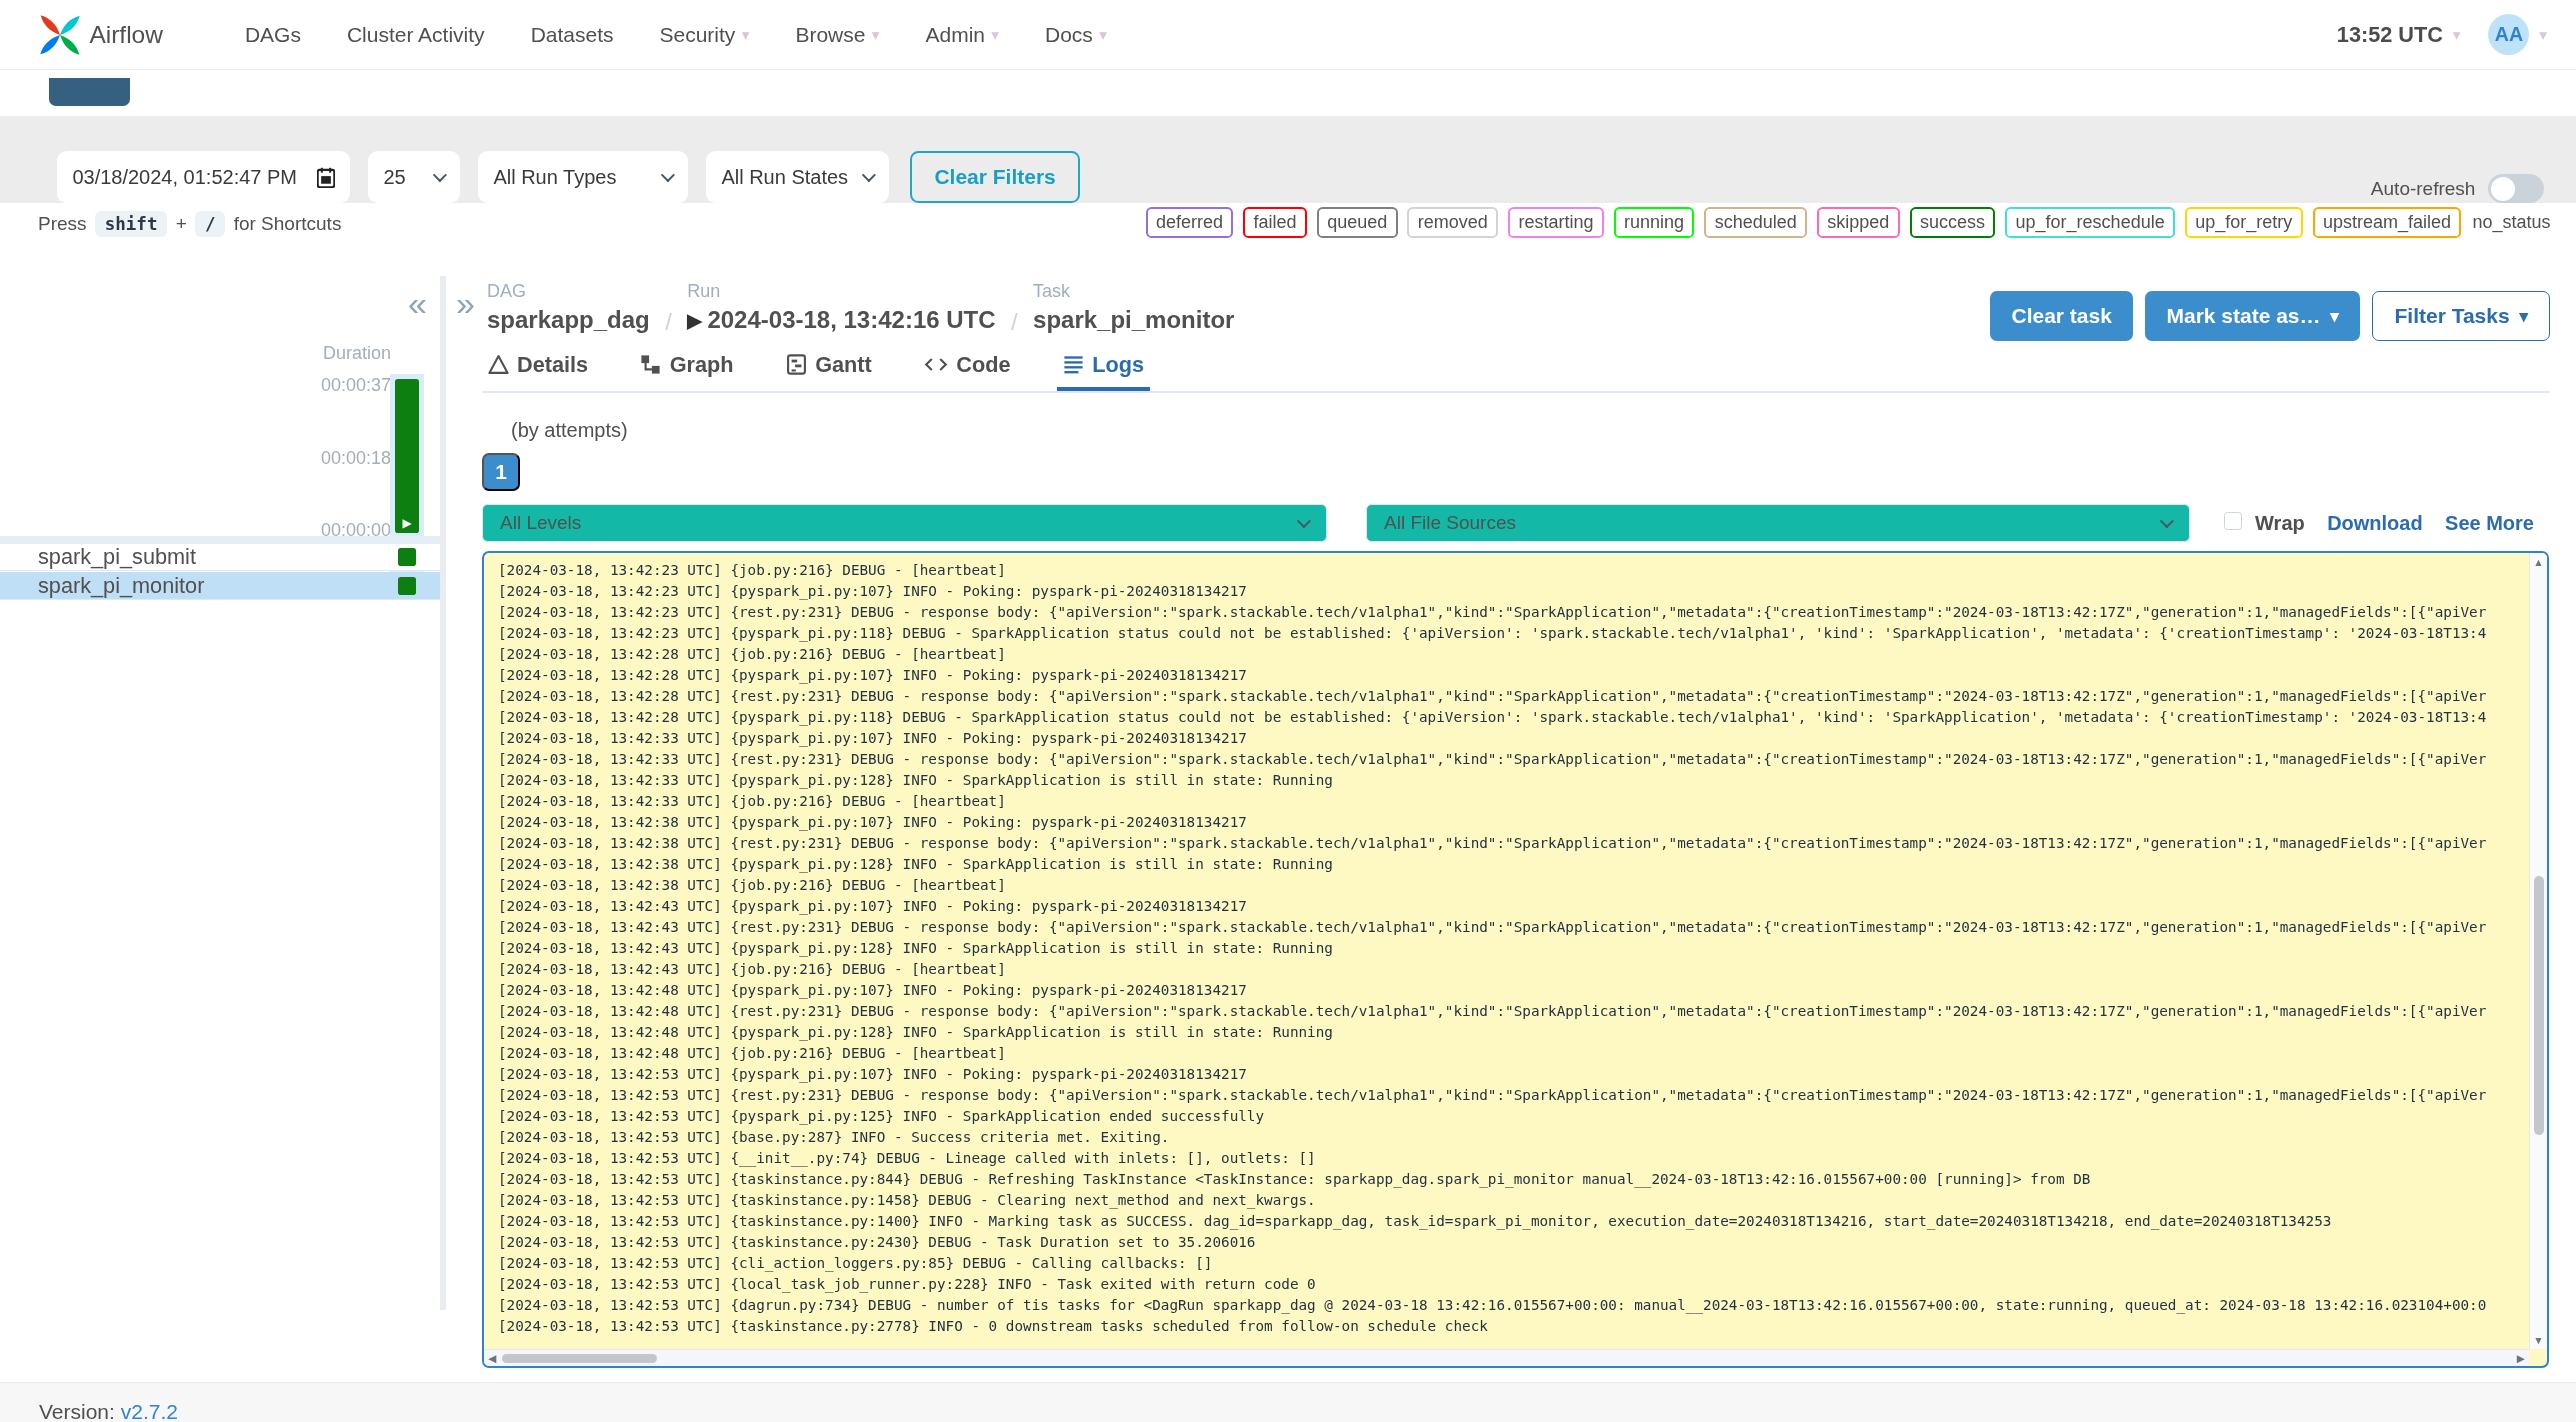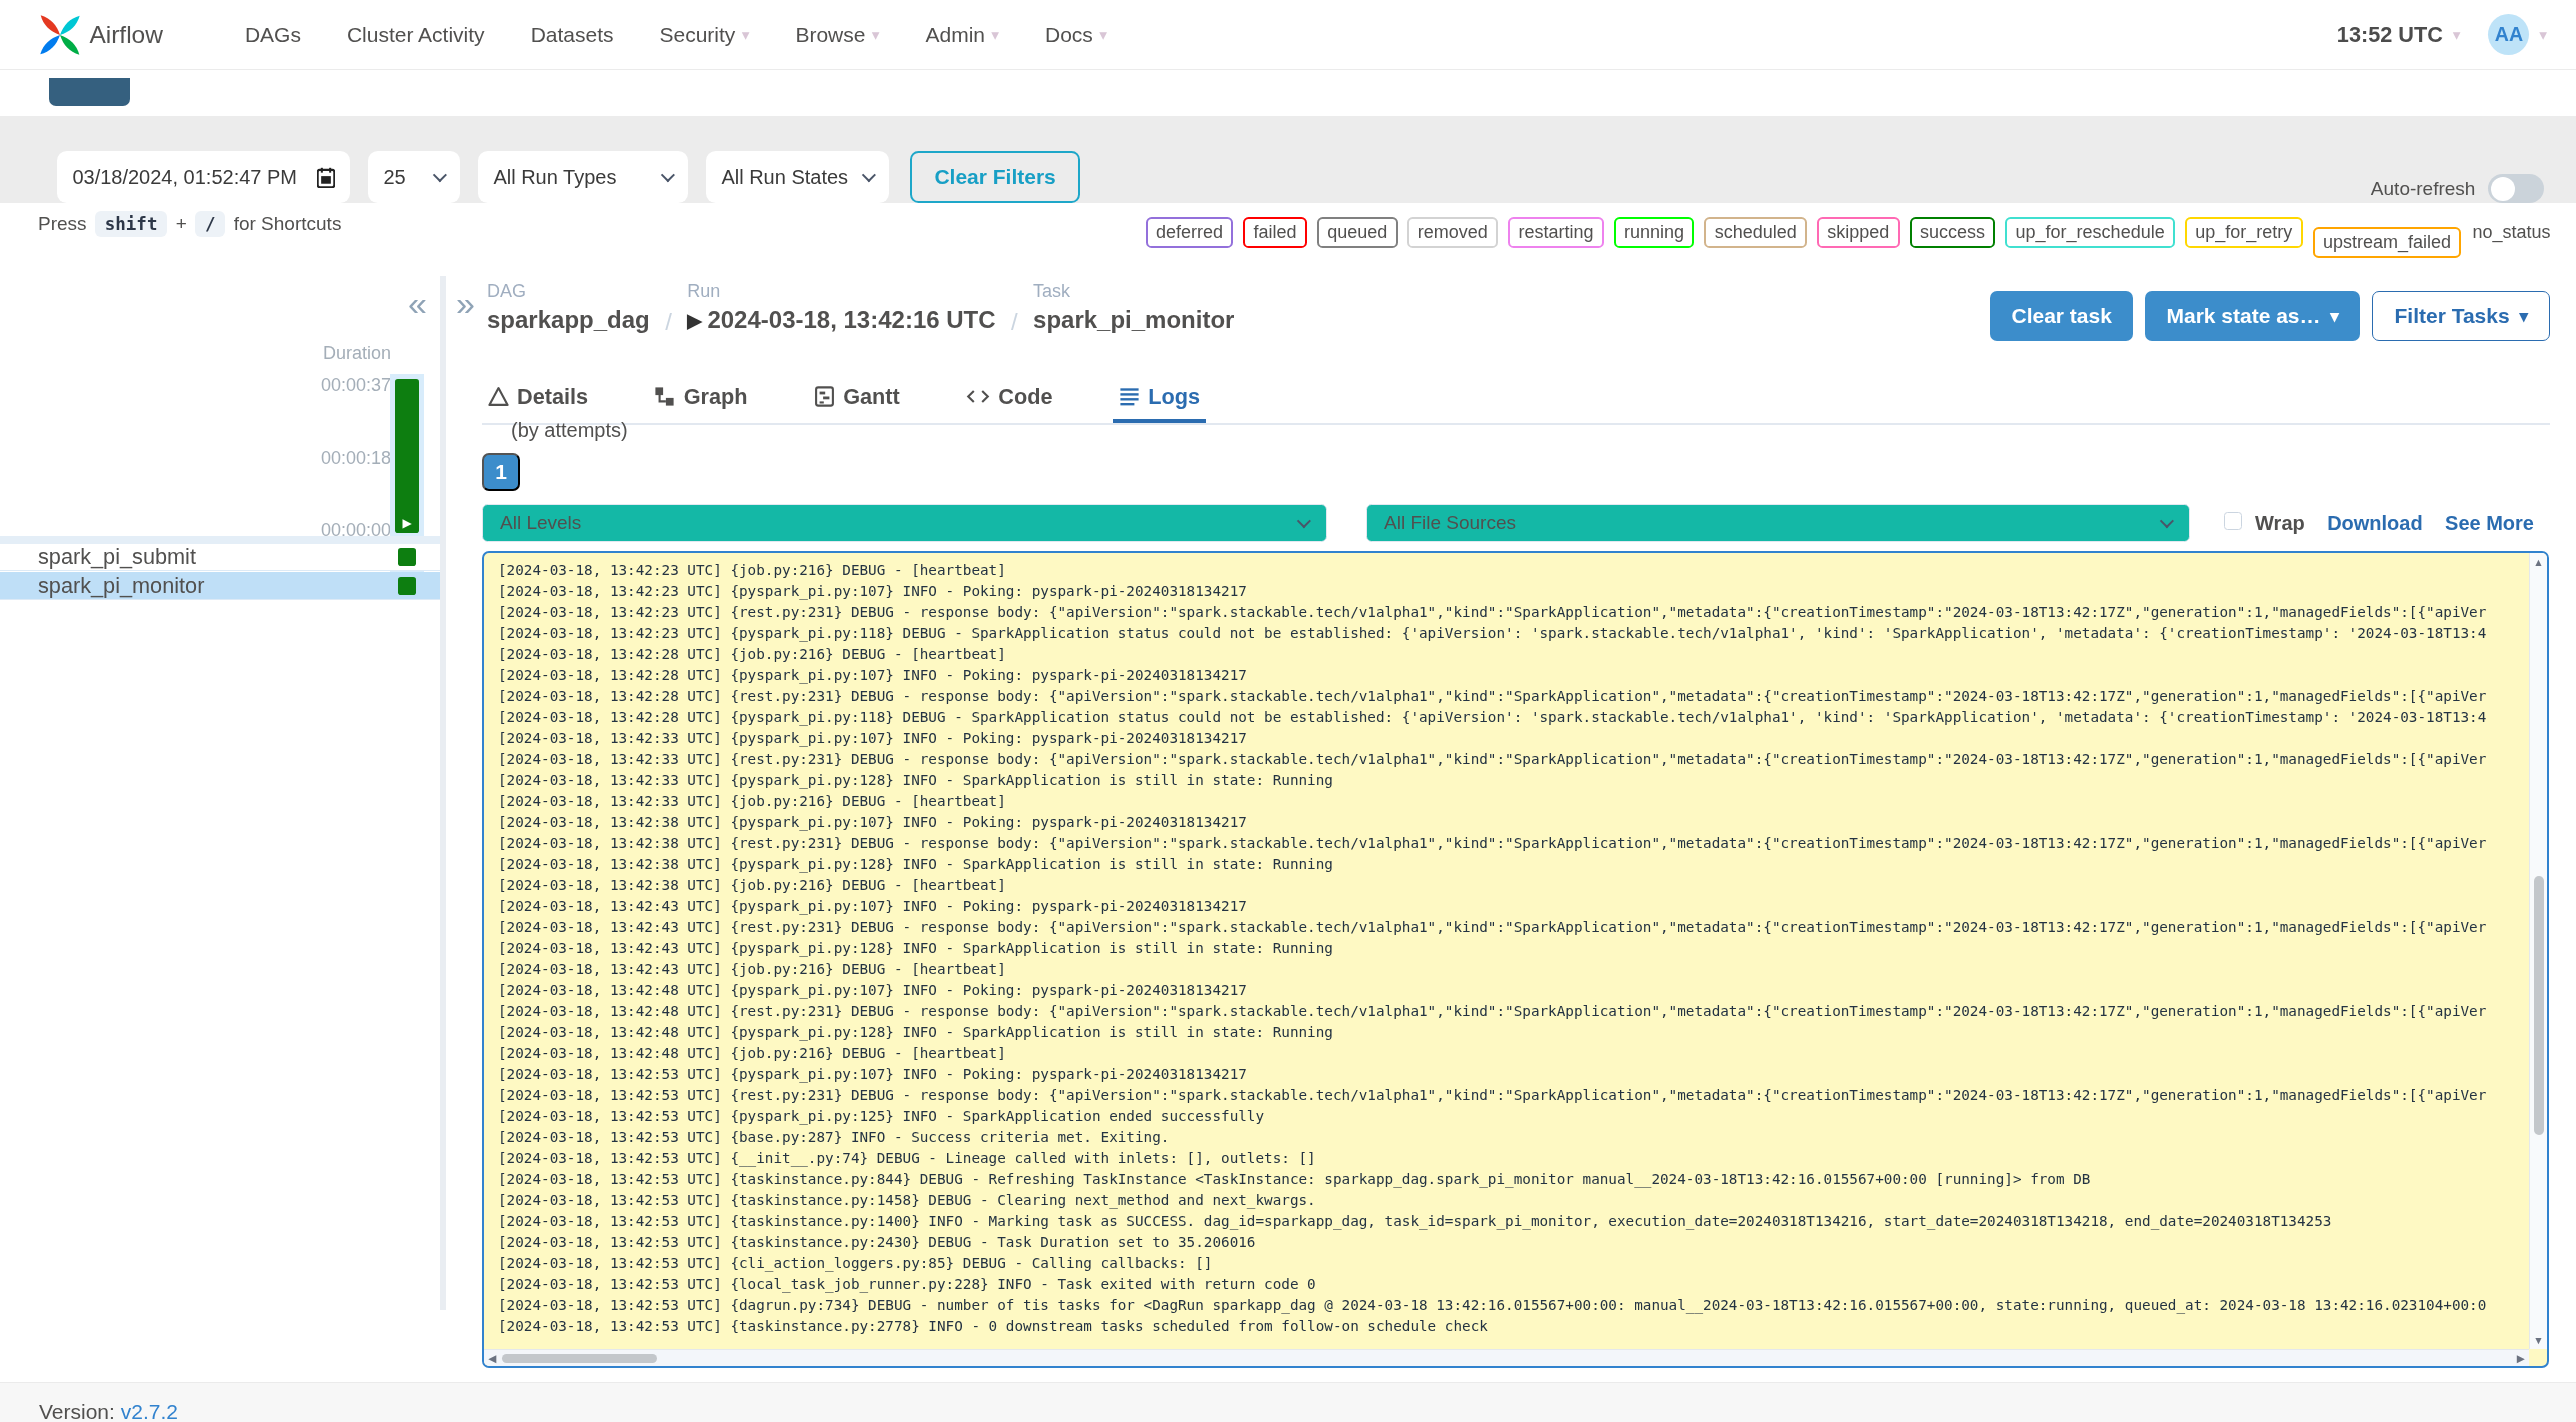--- a/index.html
+++ b/index.html
@@ -67,21 +67,21 @@
   .crumb .cvalue { font-size:24px; font-weight:700; color:#51504f; display:flex; align-items:center; gap:5.6px; }
   .crumb-sep { font-size:24px; color:#cbd5e0; padding-top:26.5px; }
   .play-mini { font-size:19px; color:#333; }
   .actions { position:absolute; top:291px; right:26px; display:flex; gap:12.6px; }
   .btn { height:50px; border-radius:7px; font-size:21px; font-weight:700; display:flex; align-items:center; padding:0 21px; cursor:pointer; border:none; }
   .btn.solid { background:#3c8dcb; color:#fff; }
   .btn.outline { background:#fff; border:1.4px solid #2b6cb0; color:#2b6cb0; }
   .btn .bcaret { font-size:17px; margin-left:9.8px; }
 
   
-  .tabs { position:absolute; left:482px; top:347px; right:26px; display:flex; gap:55px; border-bottom:2.1px solid #e2e8f0; height:46px;margin-top:32px; }
+  .tabs { position:absolute; left:482px; top:347px; right:26px; display:flex; gap:41px; border-bottom:2.1px solid #e2e8f0; height:46px; }
   .tab { display:flex; align-items:center; gap:8.4px; font-size:21.7px; font-weight:700; color:#51504f; padding:0 5.6px 4.2px 5.6px; border-bottom:4.2px solid transparent; cursor:pointer; }
   .tab.active { color:#2b6cb0; border-bottom-color:#2b6cb0; }
   .tab svg { flex:none; }
 
   
   .by-attempts { position:absolute; left:511px; top:419px; font-size:20px; color:#51504f; }
   .attempt-btn { position:absolute; left:482px; top:453px; width:38px; height:38px; background:#3c8dcb; border-radius:7px; color:#fff; font-size:21px; font-weight:700; display:flex; align-items:center; justify-content:center; cursor:pointer; }
   .log-controls { position:absolute; left:482px; top:504px; right:42px; display:flex; align-items:center; }
   .select { height:38px; background:#14b8a6; border:1.4px solid #e2e8f0; border-radius:5.6px; display:flex; align-items:center; justify-content:space-between; padding:0 17px; font-size:19px; color:#51504f; cursor:pointer; }
   .sel-levels { width:845px; }
@@ -224,21 +224,21 @@
     <span class="badge" style="border-color: tan;">scheduled</span>
 
     <span class="badge" style="border-color: hotpink;">skipped</span>
 
     <span class="badge" style="border-color: green;">success</span>
 
     <span class="badge" style="border-color: turquoise;">up_for_reschedule</span>
 
     <span class="badge" style="border-color: gold;">up_for_retry</span>
 
-    <span class="badge" style="border-color: orange; margin-top: 20px;">upstream_failed</span>
+    <span class="badge" style="border-color: orange;">upstream_failed</span>
 
     <span class="badge plain">no_status</span>
   </div>
 
 <div class="grid-panel">
   <div class="collapse-btn">«</div>
   <div class="axis-label duration-label">Duration</div>
   <div class="axis-label tick-0">00:00:37</div>
   <div class="axis-label tick-1">00:00:18</div>
   <div class="axis-label tick-2">00:00:00</div>

